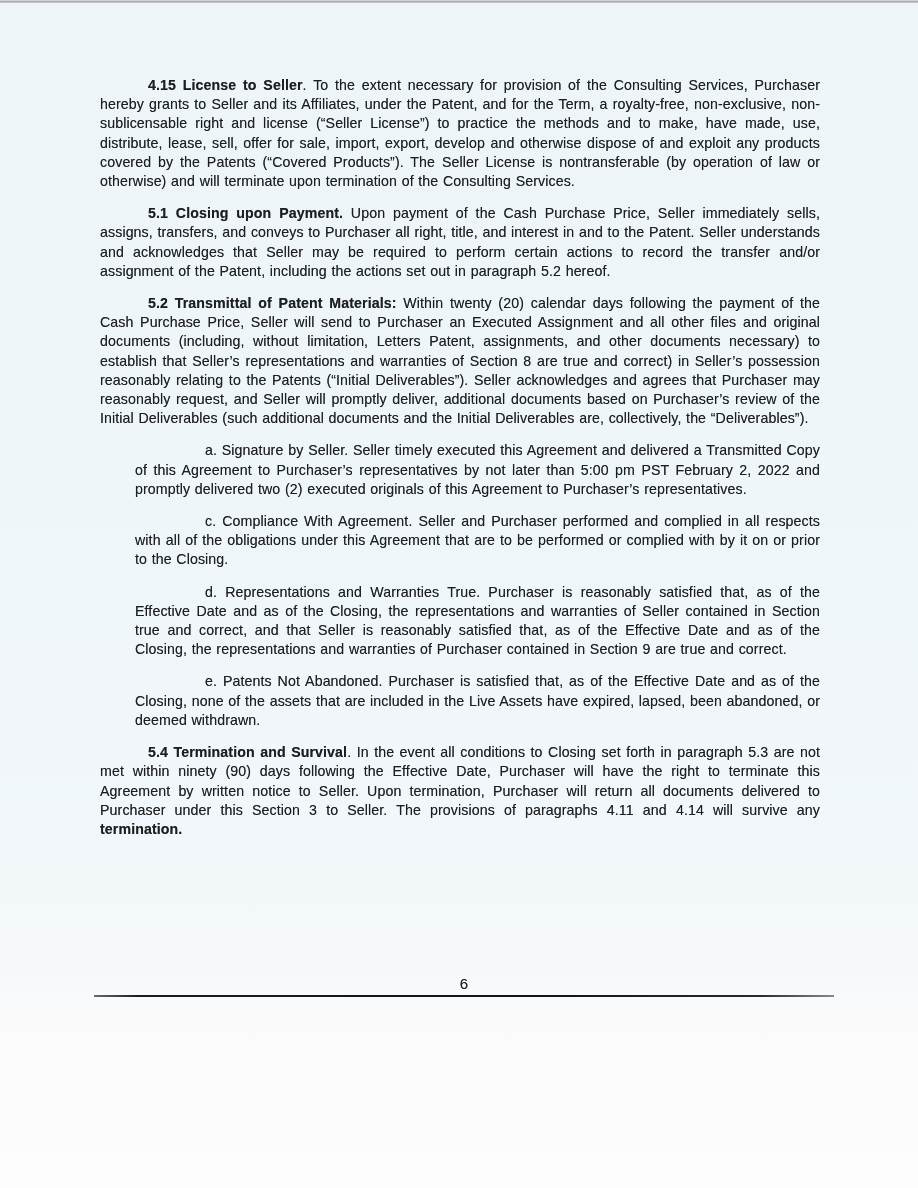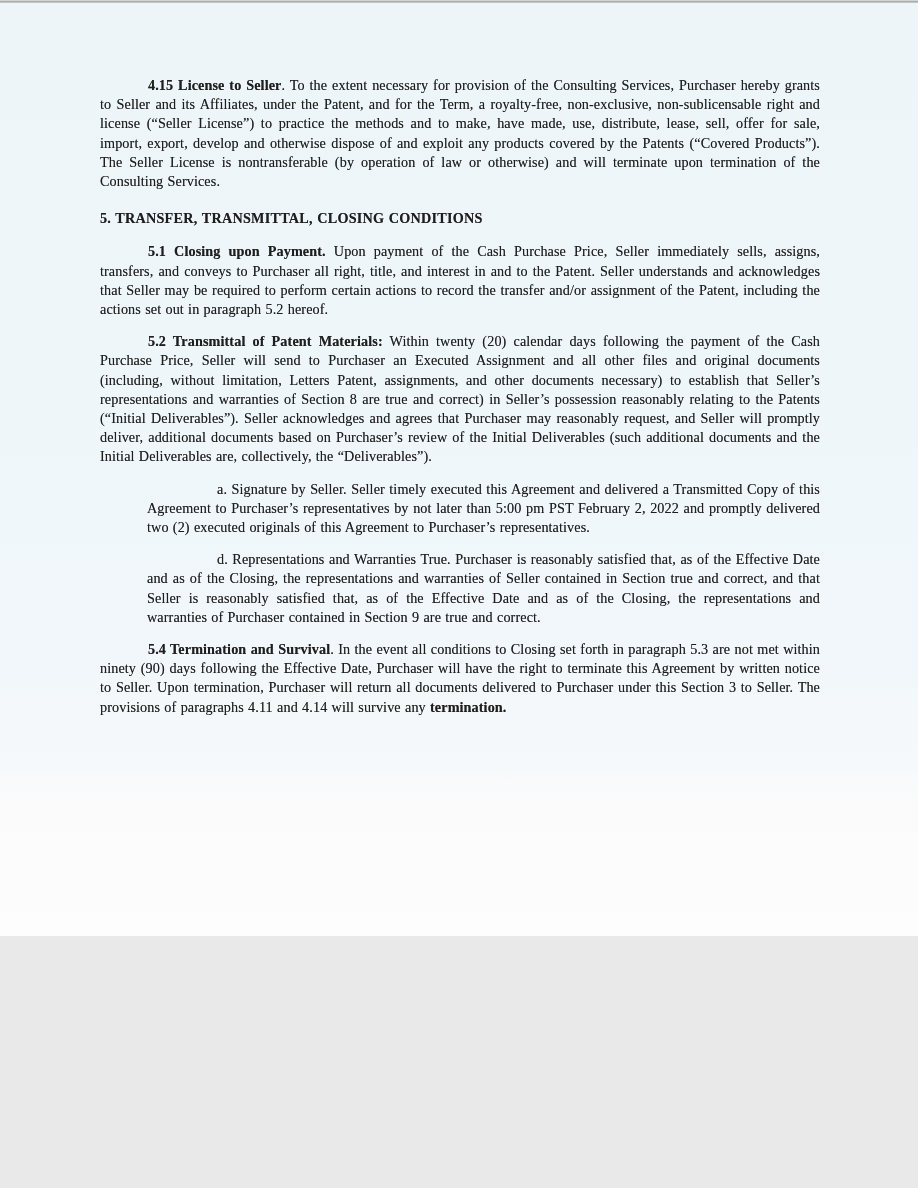--- a/index.html
+++ b/index.html
@@ -1,25 +1,25 @@
 <!DOCTYPE html>
 <html><head>
 <meta charset="utf-8">
 <style>
   html, body { margin: 0; padding: 0; background: #e9e9e9; }
   .scan-page {
     position: relative;
     width: 918px;
-    height: 936px;
+    height: 1188px;
     margin: 0 auto;
     overflow: hidden;
     background: linear-gradient(180deg,
       #edf5f9 0%, #eff6fa 40%, #f1f7fa 70%, #f6f9fb 82%,
       #fbfbfb 86%, #fdfdfd 100%);
-    font-family: Liberation Serif, serif;
+    font-family: Liberation Sans, sans-serif;
     color: #1e1e1e;
   }
   .scan-edge-top {
     position: absolute;
     top: 0; left: 0; right: 0;
     height: 3px;
     background: linear-gradient(180deg, #f2f2f2 0%, #a6a6a6 40%, #c9cfd2 100%);
   }
   .page-body {
     position: absolute;
@@ -38,21 +38,21 @@
   }
   .page-body p.body { text-indent: 48px; }
   .page-body p.heading {
     text-indent: 0;
     text-align: left;
     font-weight: bold;
     letter-spacing: 0.25px;
     margin: 18px 0 14px 0;
   }
   .page-body p.sub {
-    margin-left: 47px;
+    margin-left: 35px;
     text-indent: 70px;
   }
   .page-body .b { font-weight: bold; }
   .page-footer {
     position: absolute;
     left: 94px;
     width: 740px;
     top: 974px;
   }
   .page-number {
@@ -68,25 +68,26 @@
   }
 </style>
 </head>
 <body>
 
 <div class="scan-page">
   <div class="scan-edge-top"></div>
 
   <div class="page-body">
       <p class="body"><span class="b">4.15 License to Seller</span><span>. To the extent necessary for provision of the Consulting Services, Purchaser hereby grants to Seller and its Affiliates, under the Patent, and for the Term, a royalty-free, non-exclusive, non-sublicensable right and license (“Seller License”) to practice the methods and to make, have made, use, distribute, lease, sell, offer for sale, import, export, develop and otherwise dispose of and exploit any products covered by the Patents (“Covered Products”). The Seller License is nontransferable (by operation of law or otherwise) and will terminate upon termination of the Consulting Services.</span></p>
-      <p class="heading"><span class="b">5. TRANSFER, TRANSMITTAL, CLOSING CONDITIONS</span></p>
       <p class="body"><span class="b">5.1 Closing upon Payment.</span><span> Upon payment of the Cash Purchase Price, Seller immediately sells, assigns, transfers, and conveys to Purchaser all right, title, and interest in and to the Patent. Seller understands and acknowledges that Seller may be required to perform certain actions to record the transfer and/or assignment of the Patent, including the actions set out in paragraph 5.2 hereof.</span></p>
       <p class="body"><span class="b">5.2 Transmittal of Patent Materials:</span><span> Within twenty (20) calendar days following the payment of the Cash Purchase Price, Seller will send to Purchaser an Executed Assignment and all other files and original documents (including, without limitation, Letters Patent, assignments, and other documents necessary) to establish that Seller’s representations and warranties of Section 8 are true and correct) in Seller’s possession reasonably relating to the Patents (“Initial Deliverables”). Seller acknowledges and agrees that Purchaser may reasonably request, and Seller will promptly deliver, additional documents based on Purchaser’s review of the Initial Deliverables (such additional documents and the Initial Deliverables are, collectively, the “Deliverables”).</span></p>
       <p class="sub"><span>a. Signature by Seller. Seller timely executed this Agreement and delivered a Transmitted Copy of this Agreement to Purchaser’s representatives by not later than 5:00 pm PST February 2, 2022 and promptly delivered two (2) executed originals of this Agreement to Purchaser’s representatives.</span></p>
+      <p class="sub"><span>c. Compliance With Agreement. Seller and Purchaser performed and complied in all respects with all of the obligations under this Agreement that are to be performed or complied with by it on or prior to the Closing.</span></p>
       <p class="sub"><span>d. Representations and Warranties True. Purchaser is reasonably satisfied that, as of the Effective Date and as of the Closing, the representations and warranties of Seller contained in Section true and correct, and that Seller is reasonably satisfied that, as of the Effective Date and as of the Closing, the representations and warranties of Purchaser contained in Section 9 are true and correct.</span></p>
+      <p class="sub"><span>e. Patents Not Abandoned. Purchaser is satisfied that, as of the Effective Date and as of the Closing, none of the assets that are included in the Live Assets have expired, lapsed, been abandoned, or deemed withdrawn.</span></p>
       <p class="body"><span class="b">5.4 Termination and Survival</span><span>. In the event all conditions to Closing set forth in paragraph 5.3 are not met within ninety (90) days following the Effective Date, Purchaser will have the right to terminate this Agreement by written notice to Seller. Upon termination, Purchaser will return all documents delivered to Purchaser under this Section 3 to Seller. The provisions of paragraphs 4.11 and 4.14 will survive any </span><span class="b">termination.</span></p>
     </div>
 
   <div class="page-footer">
     <div class="page-number">6</div>
     <div class="footer-rule"></div>
   </div>
 </div>
 
 </body></html>

